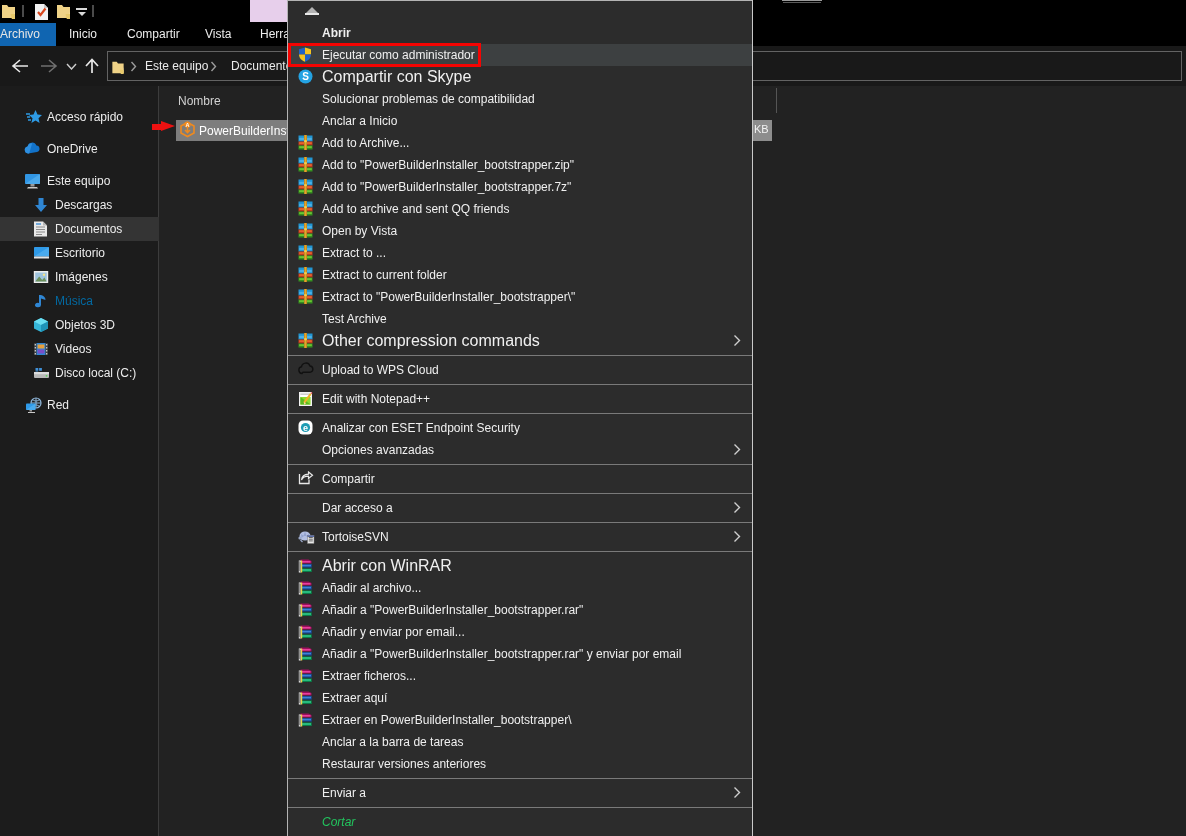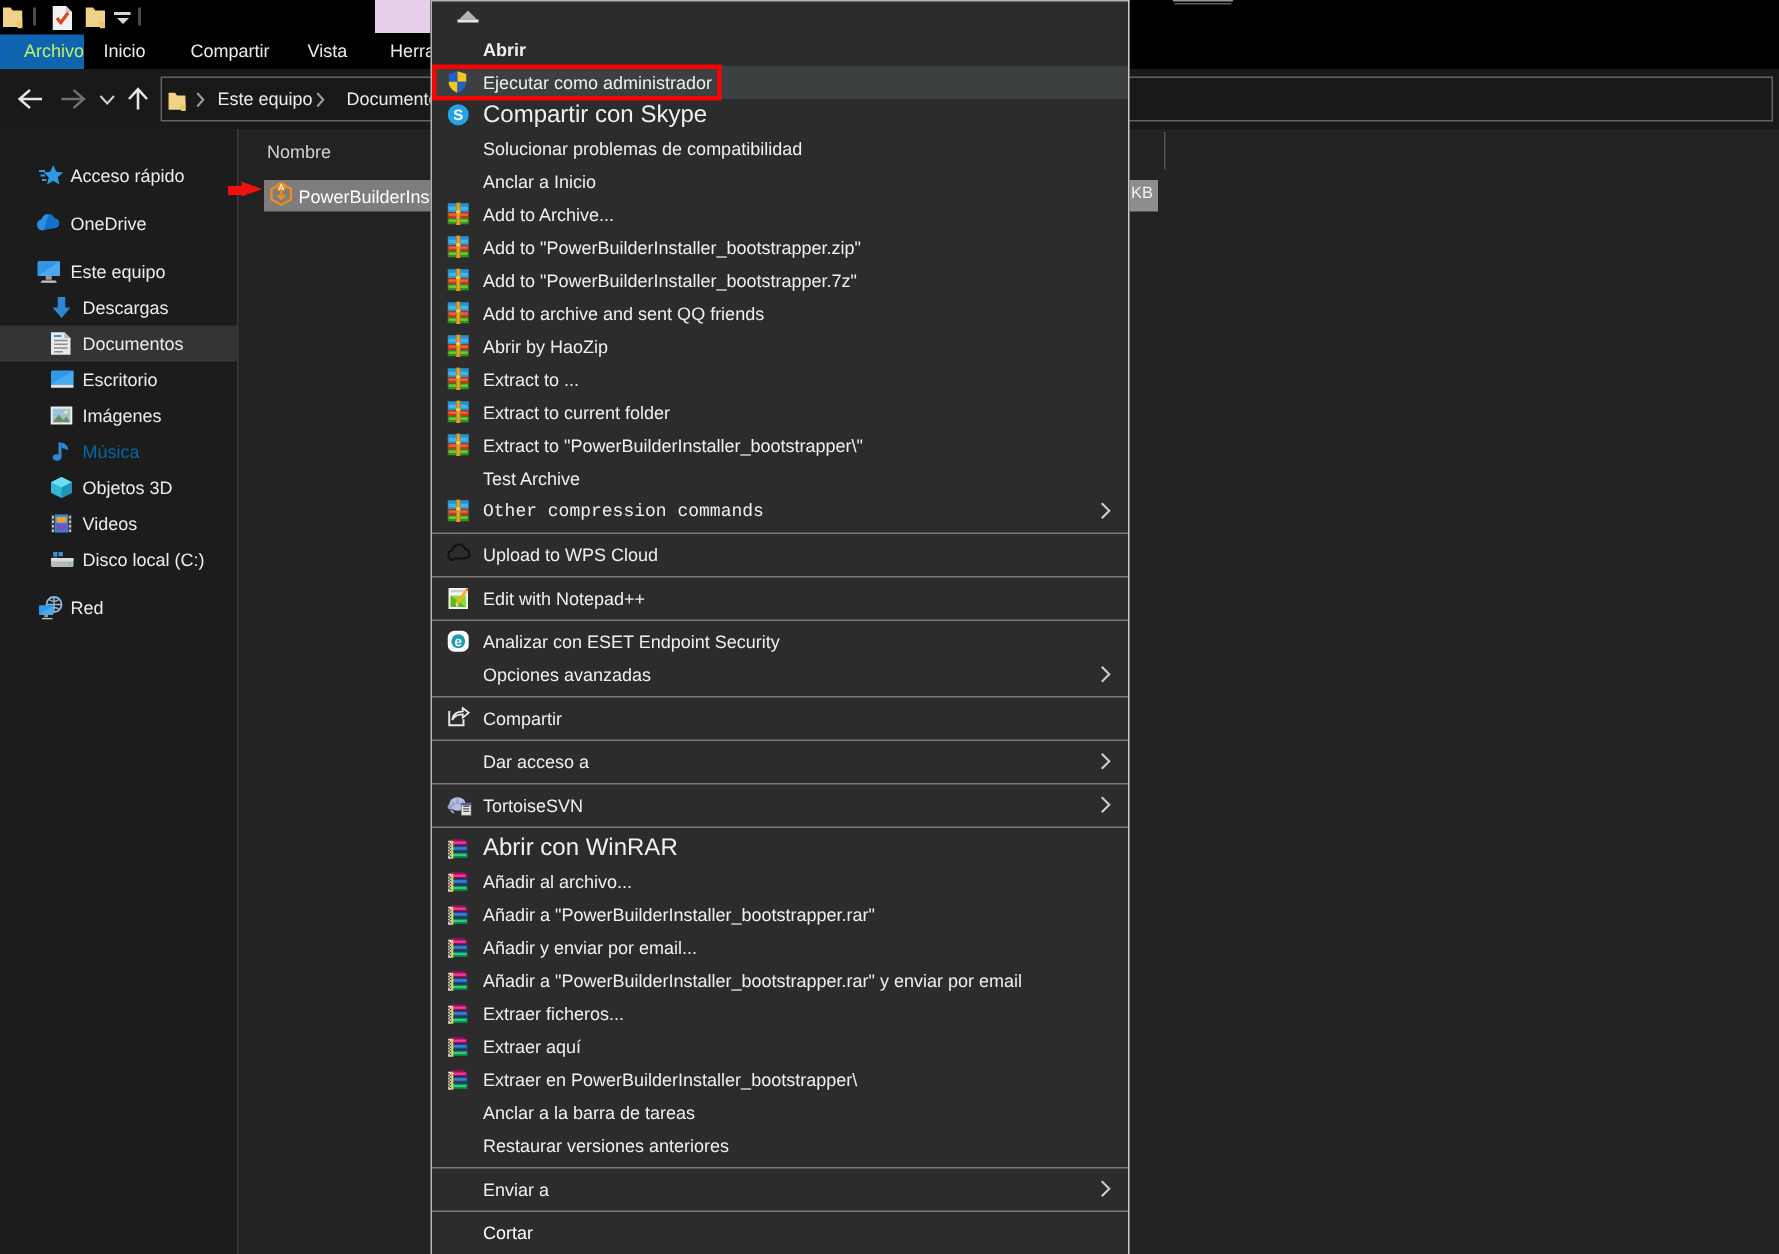--- a/index.html
+++ b/index.html
@@ -1,20 +1,20 @@
 <!DOCTYPE html>
 <html><head><meta charset="utf-8">
 <style>
 *{margin:0;padding:0;box-sizing:border-box;}
 html,body{width:1186px;height:836px;overflow:hidden;background:#000;font-family:"Liberation Sans",sans-serif;}
 .abs{position:absolute;}
 body{position:relative;}
 </style></head><body>
 <div class="abs" style="left:0;top:23;width:1186px;height:23px;background:#000;"></div>
-<div class="abs" style="left:0;top:23px;width:56px;height:23px;background:#1065b1;color:#bef264;font-size:12px;line-height:23px;text-align:right;padding-left:11px;">Archivo</div>
+<div class="abs" style="left:0;top:23px;width:56px;height:23px;background:#1065b1;color:#e5e5e5;font-size:12px;line-height:23px;text-align:left;">Archivo</div>
 <div class="abs" style="left:0;top:23px;width:287px;height:23px;color:#ececec;font-size:12px;line-height:23px;">
     <span class="abs" style="left:69px;">Inicio</span>
     <span class="abs" style="left:127px;">Compartir</span>
     <span class="abs" style="left:205px;">Vista</span>
     <span class="abs" style="left:260px;">Herramientas</span>
   </div>
 <div class="abs" style="left:250px;top:0;width:37px;height:22px;background:#e7cfeb;"></div>
 <div class="abs" style="left:782px;top:0;width:40px;height:1px;background:#9a9a9a;"></div>
 <div class="abs" style="left:783px;top:2px;width:38px;height:1px;background:#5a5a5a;"></div>
 <svg class="abs" style="left:2px;top:4px" width="13" height="15" viewBox="0 0 13 15">
@@ -227,21 +227,21 @@
     <rect x="0.5" y="0.5" width="14" height="6" fill="#2095d2"></rect>
     <rect x="1.2" y="2.8" width="12.6" height="2.4" fill="#4db1e4"></rect>
     <rect x="0.5" y="6.5" width="14" height="4" fill="#bf3a1e"></rect>
     <rect x="1.2" y="7.3" width="12.6" height="1.6" fill="#e8682f"></rect>
     <rect x="0.5" y="10.5" width="14" height="4" fill="#35911f"></rect>
     <rect x="1.2" y="11.3" width="12.6" height="1.6" fill="#72ca35"></rect>
     <rect x="6" y="0" width="3" height="15" fill="#b9851c"></rect>
     <rect x="6.7" y="0" width="1.6" height="15" fill="#e2a62e"></rect>
     <rect x="6.2" y="5.2" width="2.6" height="2" fill="#f7d051"></rect>
   </svg>
-<div class="abs" style="left:322px;top:219.5px;height:22px;line-height:22px;color:#f0f0f0;font-size:12px;font-weight:normal;white-space:nowrap;">Abrir by HaoZip</div>
+<div class="abs" style="left:322px;top:219.5px;height:22px;line-height:22px;color:#f0f0f0;font-size:12px;font-weight:normal;white-space:nowrap;">Open by Vista</div>
 <svg class="abs" style="left:298px;top:223px" width="15" height="15" viewBox="0 0 15 15">
     <rect x="0.5" y="0.5" width="14" height="6" fill="#2095d2"></rect>
     <rect x="1.2" y="2.8" width="12.6" height="2.4" fill="#4db1e4"></rect>
     <rect x="0.5" y="6.5" width="14" height="4" fill="#bf3a1e"></rect>
     <rect x="1.2" y="7.3" width="12.6" height="1.6" fill="#e8682f"></rect>
     <rect x="0.5" y="10.5" width="14" height="4" fill="#35911f"></rect>
     <rect x="1.2" y="11.3" width="12.6" height="1.6" fill="#72ca35"></rect>
     <rect x="6" y="0" width="3" height="15" fill="#b9851c"></rect>
     <rect x="6.7" y="0" width="1.6" height="15" fill="#e2a62e"></rect>
     <rect x="6.2" y="5.2" width="2.6" height="2" fill="#f7d051"></rect>
@@ -276,21 +276,21 @@
     <rect x="1.2" y="2.8" width="12.6" height="2.4" fill="#4db1e4"></rect>
     <rect x="0.5" y="6.5" width="14" height="4" fill="#bf3a1e"></rect>
     <rect x="1.2" y="7.3" width="12.6" height="1.6" fill="#e8682f"></rect>
     <rect x="0.5" y="10.5" width="14" height="4" fill="#35911f"></rect>
     <rect x="1.2" y="11.3" width="12.6" height="1.6" fill="#72ca35"></rect>
     <rect x="6" y="0" width="3" height="15" fill="#b9851c"></rect>
     <rect x="6.7" y="0" width="1.6" height="15" fill="#e2a62e"></rect>
     <rect x="6.2" y="5.2" width="2.6" height="2" fill="#f7d051"></rect>
   </svg>
 <div class="abs" style="left:322px;top:307.5px;height:22px;line-height:22px;color:#f0f0f0;font-size:12px;font-weight:normal;white-space:nowrap;">Test Archive</div>
-<div class="abs" style="left:322px;top:329.5px;height:22px;line-height:22px;color:#f0f0f0;font-size:12px;font-weight:normal;white-space:nowrap;font-family:Liberation Mono, monospace;">Other compression commands</div>
+<div class="abs" style="left:322px;top:329.5px;height:22px;line-height:22px;color:#f0f0f0;font-size:16px;font-weight:normal;white-space:nowrap;">Other compression commands</div>
 <svg class="abs" style="left:298px;top:333px" width="15" height="15" viewBox="0 0 15 15">
     <rect x="0.5" y="0.5" width="14" height="6" fill="#2095d2"></rect>
     <rect x="1.2" y="2.8" width="12.6" height="2.4" fill="#4db1e4"></rect>
     <rect x="0.5" y="6.5" width="14" height="4" fill="#bf3a1e"></rect>
     <rect x="1.2" y="7.3" width="12.6" height="1.6" fill="#e8682f"></rect>
     <rect x="0.5" y="10.5" width="14" height="4" fill="#35911f"></rect>
     <rect x="1.2" y="11.3" width="12.6" height="1.6" fill="#72ca35"></rect>
     <rect x="6" y="0" width="3" height="15" fill="#b9851c"></rect>
     <rect x="6.7" y="0" width="1.6" height="15" fill="#e2a62e"></rect>
     <rect x="6.2" y="5.2" width="2.6" height="2" fill="#f7d051"></rect>
@@ -440,21 +440,21 @@
     <path d="M0.8 2.5 h2 v12 h-2 z" fill="#ececec"></path>
     <path d="M0.8 3.5 h1 v1 h-1 z M1.8 4.5 h1 v1 h-1 z M0.8 5.5 h1 v1 h-1 z M1.8 6.5 h1 v1 h-1 z M0.8 7.5 h1 v1 h-1 z M1.8 8.5 h1 v1 h-1 z M0.8 9.5 h1 v1 h-1 z M1.8 10.5 h1 v1 h-1 z M0.8 11.5 h1 v1 h-1 z M1.8 12.5 h1 v1 h-1 z" fill="#333"></path>
     <rect x="2.8" y="2.5" width="1.4" height="12" fill="#e8d84a"></rect>
   </svg>
 <div class="abs" style="left:322px;top:730.5px;height:22px;line-height:22px;color:#f0f0f0;font-size:12px;font-weight:normal;white-space:nowrap;">Anclar a la barra de tareas</div>
 <div class="abs" style="left:322px;top:752.5px;height:22px;line-height:22px;color:#f0f0f0;font-size:12px;font-weight:normal;white-space:nowrap;">Restaurar versiones anteriores</div>
 <div class="abs" style="left:322px;top:781.5px;height:22px;line-height:22px;color:#f0f0f0;font-size:12px;font-weight:normal;white-space:nowrap;">Enviar a</div>
 <svg class="abs" style="left:733px;top:786.0px" width="8" height="13" viewBox="0 0 8 13">
     <path d="M1.5 1.5 L6.5 6.5 L1.5 11.5" stroke="#cfcfcf" stroke-width="1.4" fill="none"></path>
   </svg>
-<div class="abs" style="left:322px;top:810.5px;height:22px;line-height:22px;color:#ffffff;font-size:12px;font-weight:normal;white-space:nowrap;">Cortar</div>
+<div class="abs" style="left:322px;top:810.5px;height:22px;line-height:22px;color:#22c55e;font-size:12px;font-weight:normal;white-space:nowrap;font-style:italic;">Cortar</div>
 <div class="abs" style="left:288px;top:355.0px;width:464px;height:1px;background:#7a7a7a;"></div>
 <div class="abs" style="left:288px;top:384.0px;width:464px;height:1px;background:#7a7a7a;"></div>
 <div class="abs" style="left:288px;top:413.0px;width:464px;height:1px;background:#7a7a7a;"></div>
 <div class="abs" style="left:288px;top:463.5px;width:464px;height:1px;background:#7a7a7a;"></div>
 <div class="abs" style="left:288px;top:493.0px;width:464px;height:1px;background:#7a7a7a;"></div>
 <div class="abs" style="left:288px;top:522.0px;width:464px;height:1px;background:#7a7a7a;"></div>
 <div class="abs" style="left:288px;top:551.0px;width:464px;height:1px;background:#7a7a7a;"></div>
 <div class="abs" style="left:288px;top:778.0px;width:464px;height:1px;background:#7a7a7a;"></div>
 <div class="abs" style="left:288px;top:806.5px;width:464px;height:1px;background:#7a7a7a;"></div>
 <div class="abs" style="left:287.5px;top:43px;width:193px;height:23.5px;border:3px solid #f50402;"></div>

